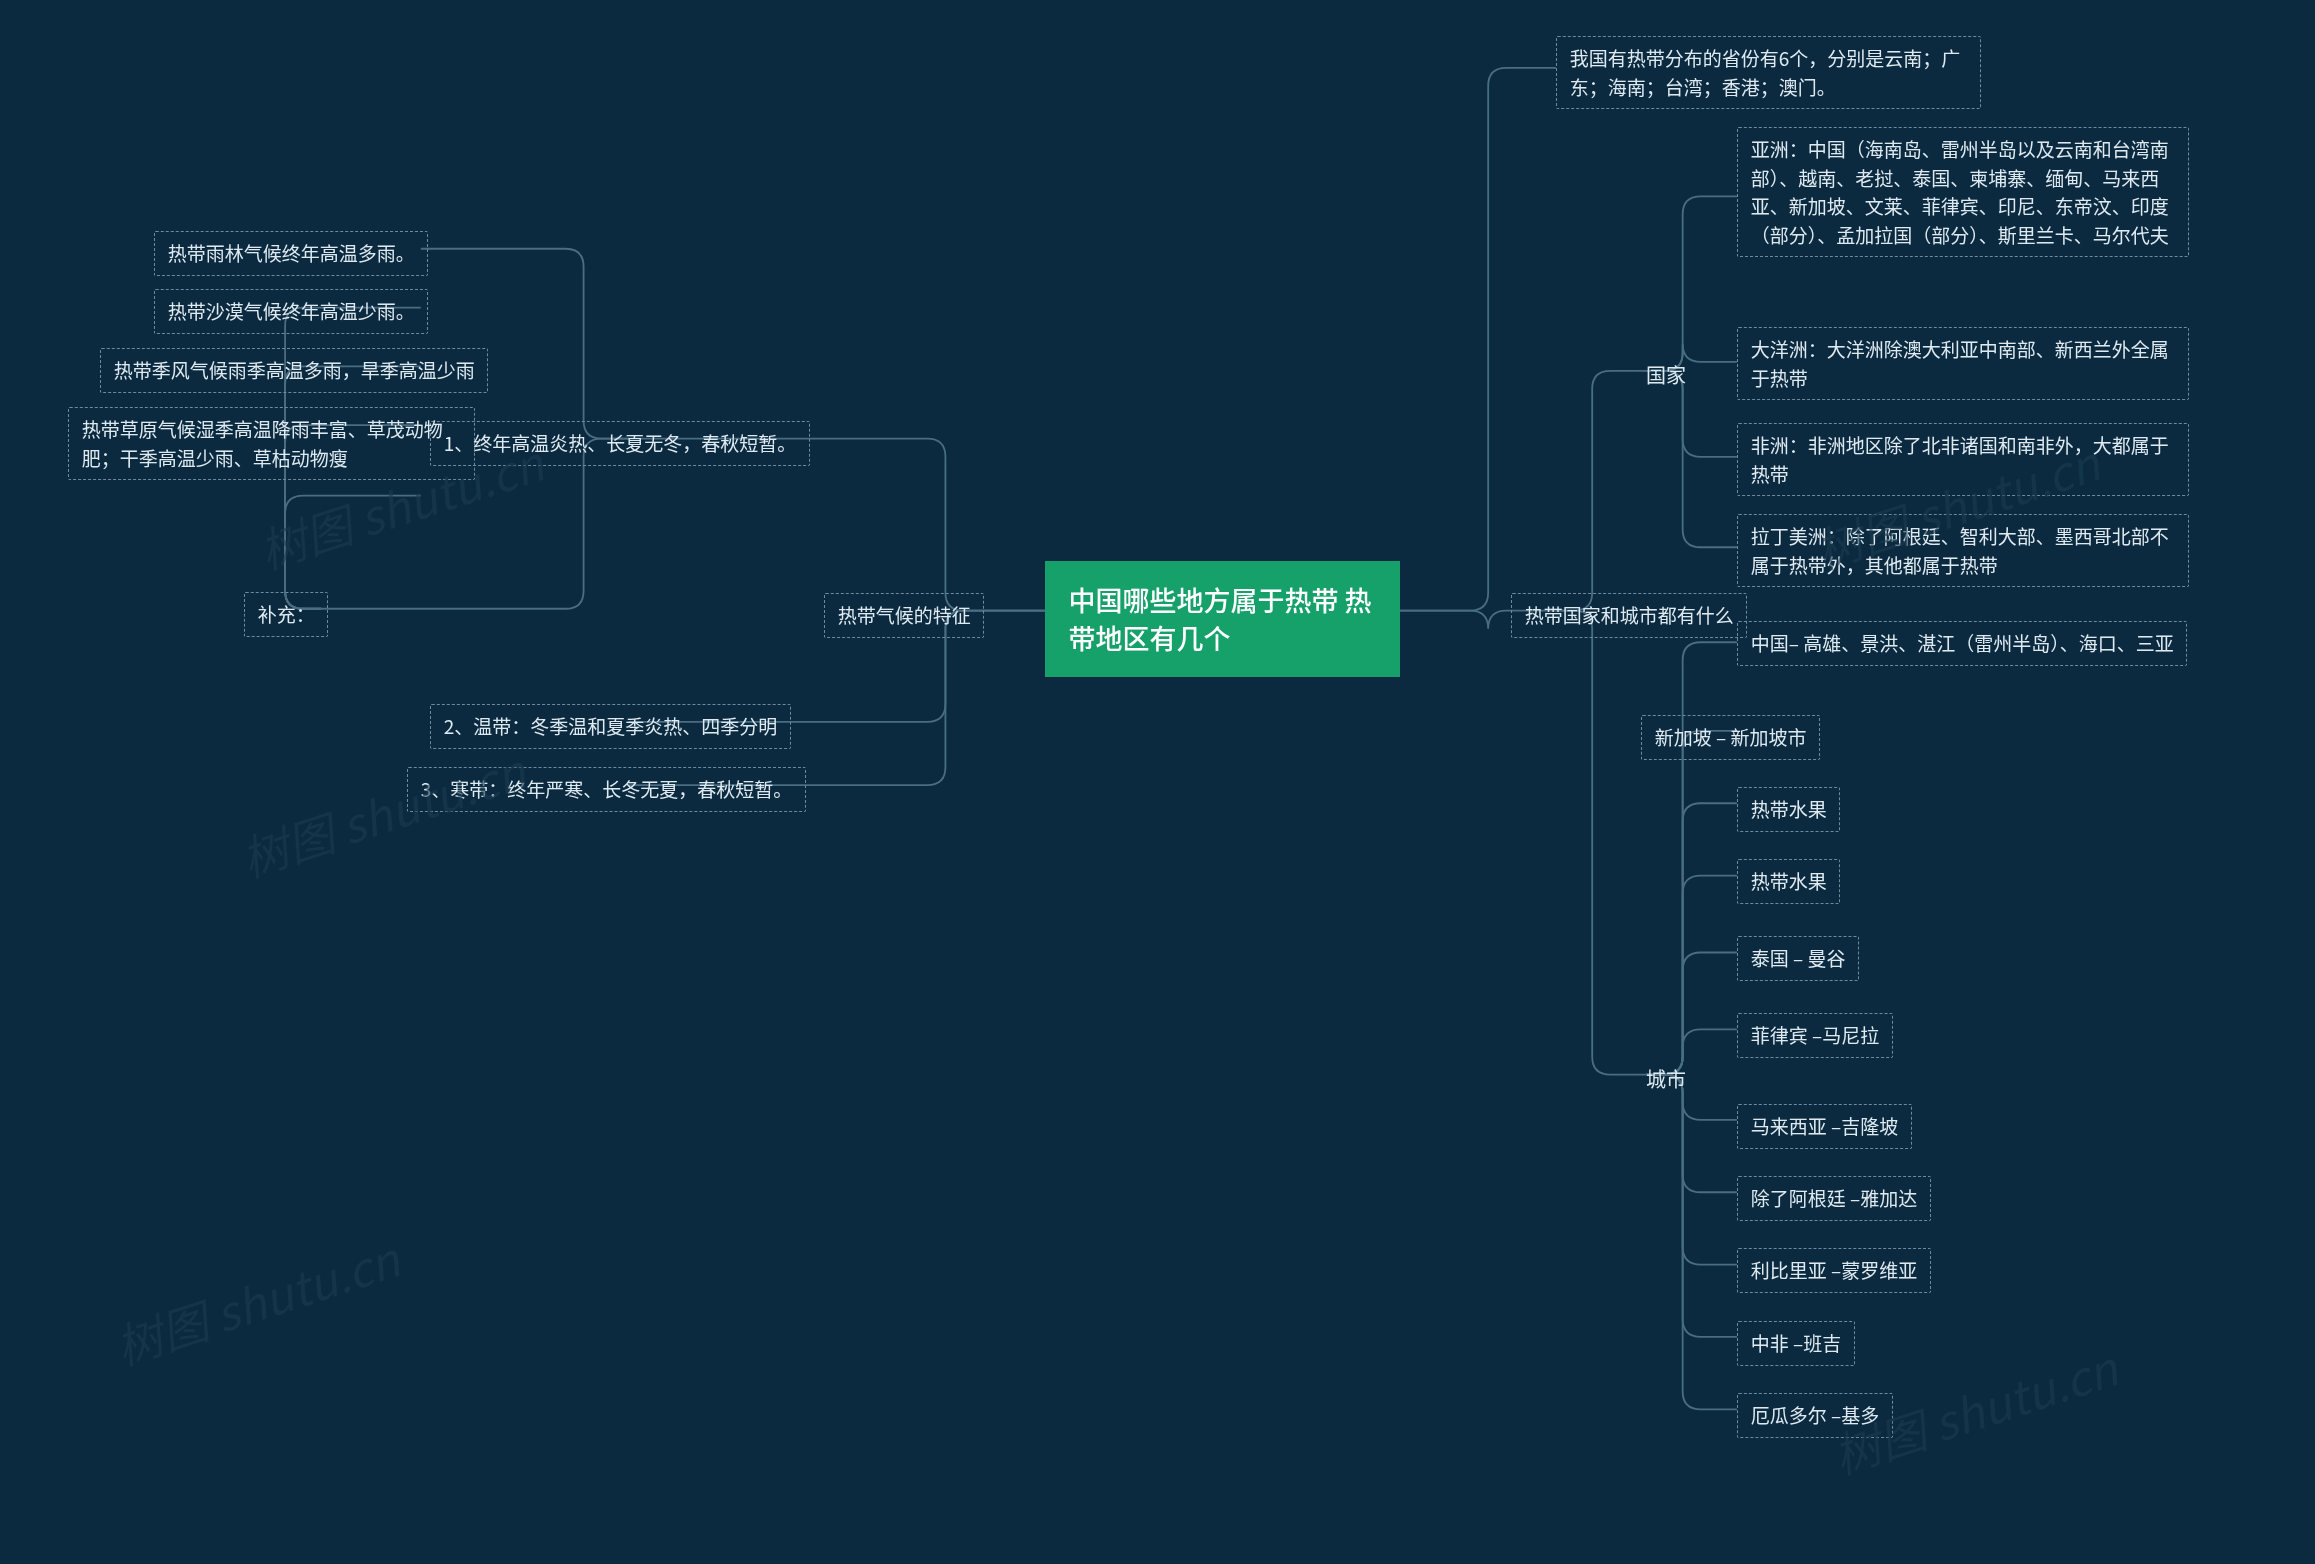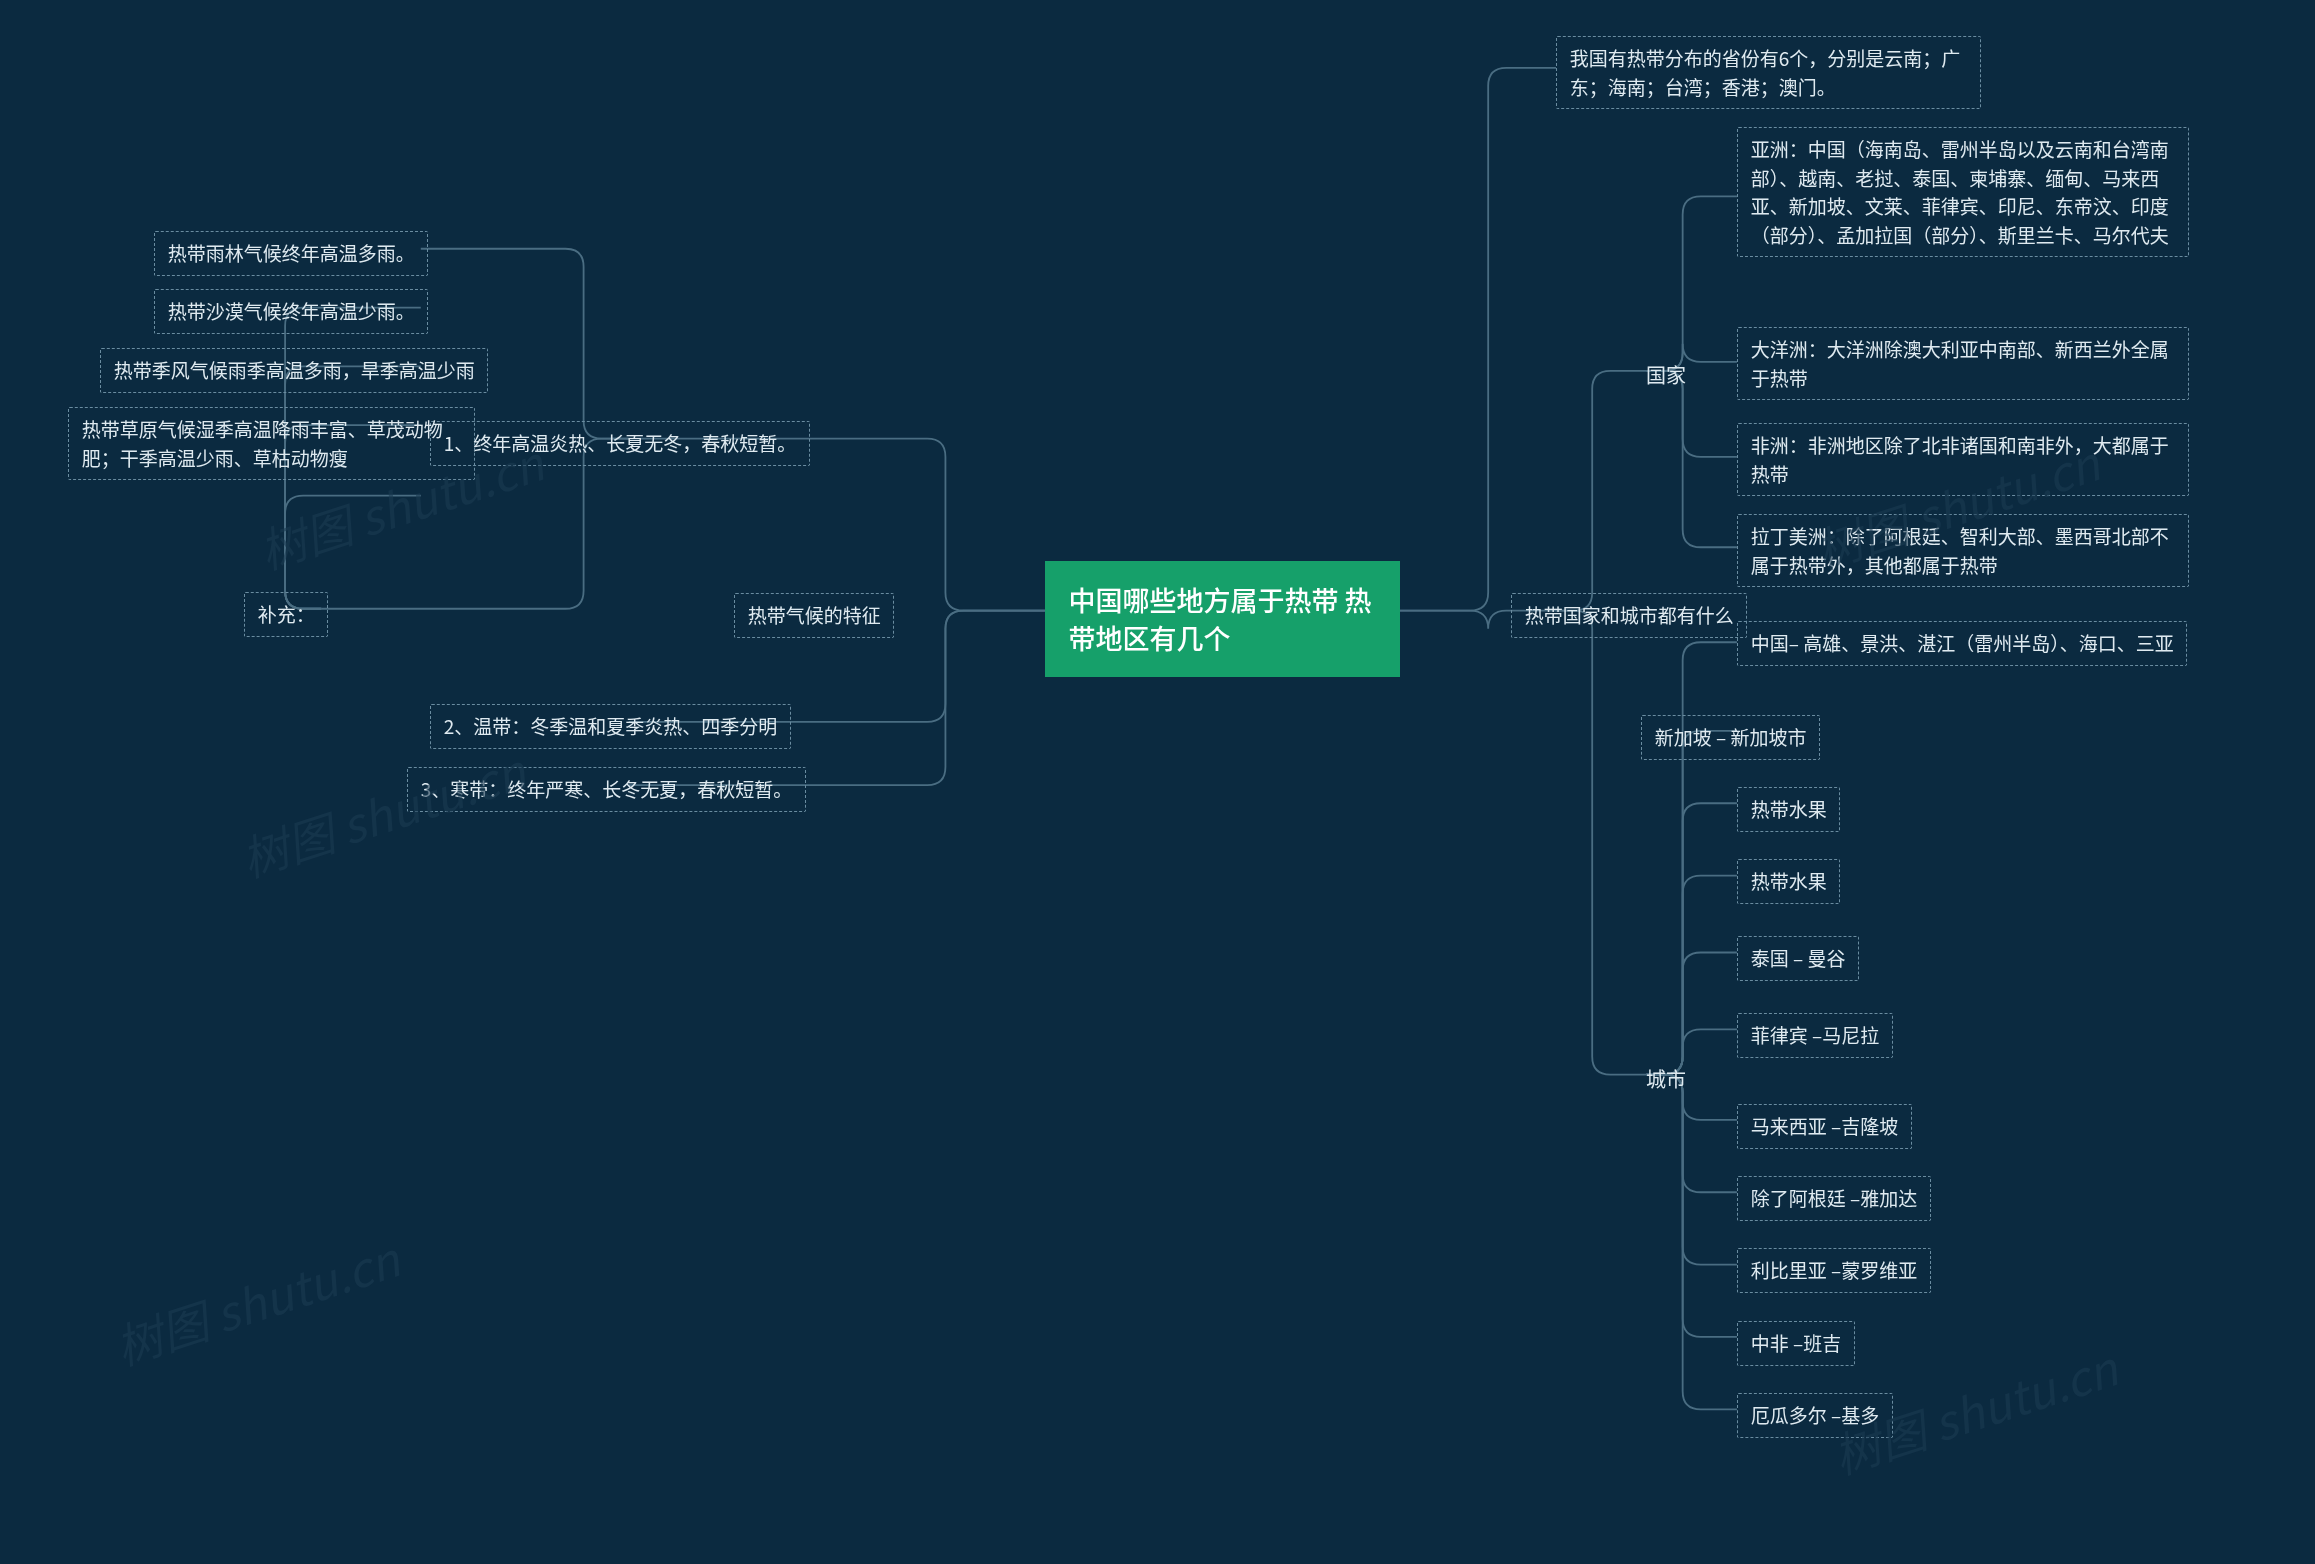--- a/index.html
+++ b/index.html
@@ -44,21 +44,21 @@
     <path d="M1820 1188 H1840 Q1860 1188 1860 1208 V1218 Q1860 1238 1880 1238 H1920"></path>
     <path d="M1820 1188 H1840 Q1860 1188 1860 1208 V1298 Q1860 1318 1880 1318 H1920"></path>
     <path d="M1820 1188 H1840 Q1860 1188 1860 1208 V1378 Q1860 1398 1880 1398 H1920"></path>
     <path d="M1820 1188 H1840 Q1860 1188 1860 1208 V1458 Q1860 1478 1880 1478 H1920"></path>
     <path d="M1820 1188 H1840 Q1860 1188 1860 1208 V1538 Q1860 1558 1880 1558 H1920"></path>
   </g>
 </svg>
 
 <div class="center" style="left:1045px;top:561px">中国哪些地方属于热带 热带地区有几个</div>
 
-<div class="node" style="left:734px;top:593px">热带气候的特征</div>
+<div class="node" style="left:824px;top:593px">热带气候的特征</div>
 <div class="node wide" style="left:430px;top:421px">1、终年高温炎热、长夏无冬，春秋短暂。</div>
 <div class="node wide" style="left:430px;top:704px">2、温带：冬季温和夏季炎热、四季分明</div>
 <div class="node wide" style="left:407px;top:767px">3、寒带：终年严寒、长冬无夏，春秋短暂。</div>
 
 <div class="node" style="left:244px;top:592px">补充：</div>
 <div class="node wide" style="left:154px;top:231px">热带雨林气候终年高温多雨。</div>
 <div class="node wide" style="left:154px;top:289px">热带沙漠气候终年高温少雨。</div>
 <div class="node wide" style="left:100px;top:348px">热带季风气候雨季高温多雨，旱季高温少雨</div>
 <div class="node wide" style="left:68px;top:407px;max-width:380px">热带草原气候湿季高温降雨丰富、草茂动物肥；干季高温少雨、草枯动物瘦</div>
 

